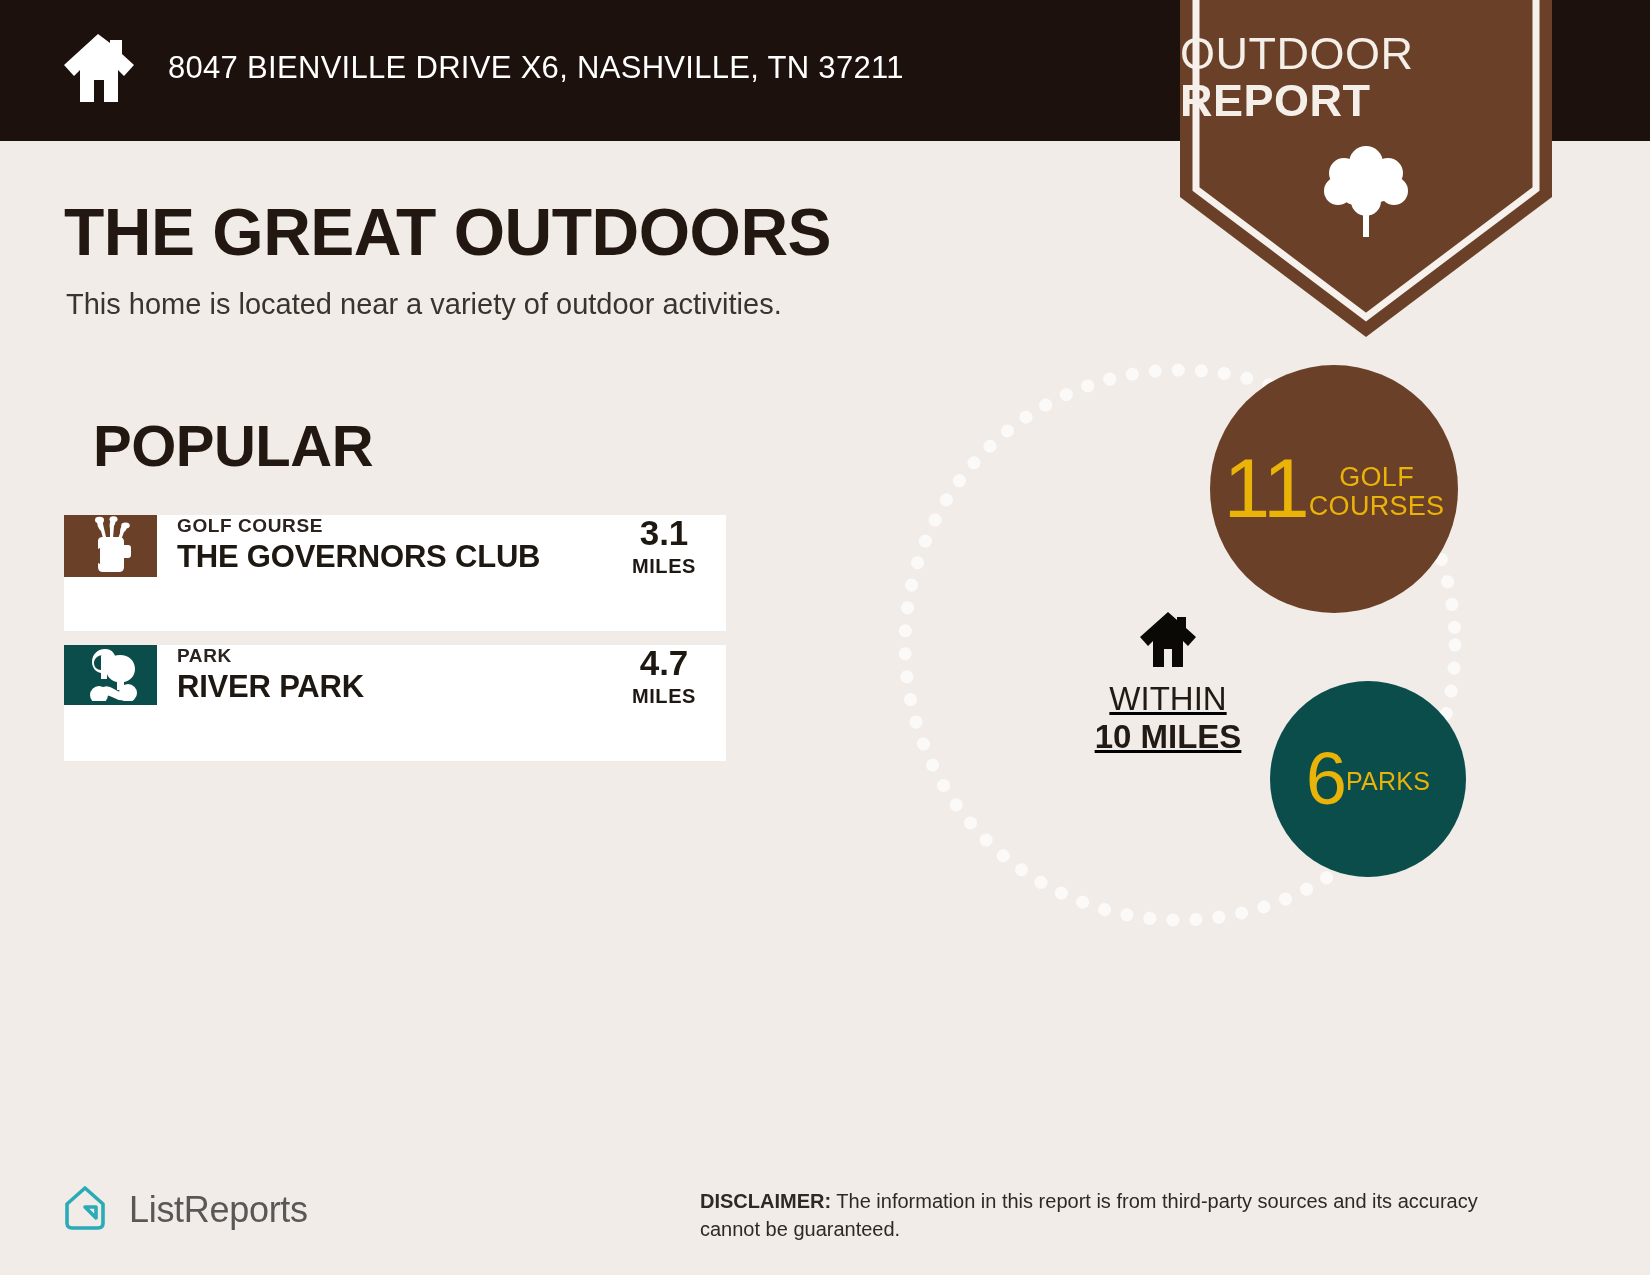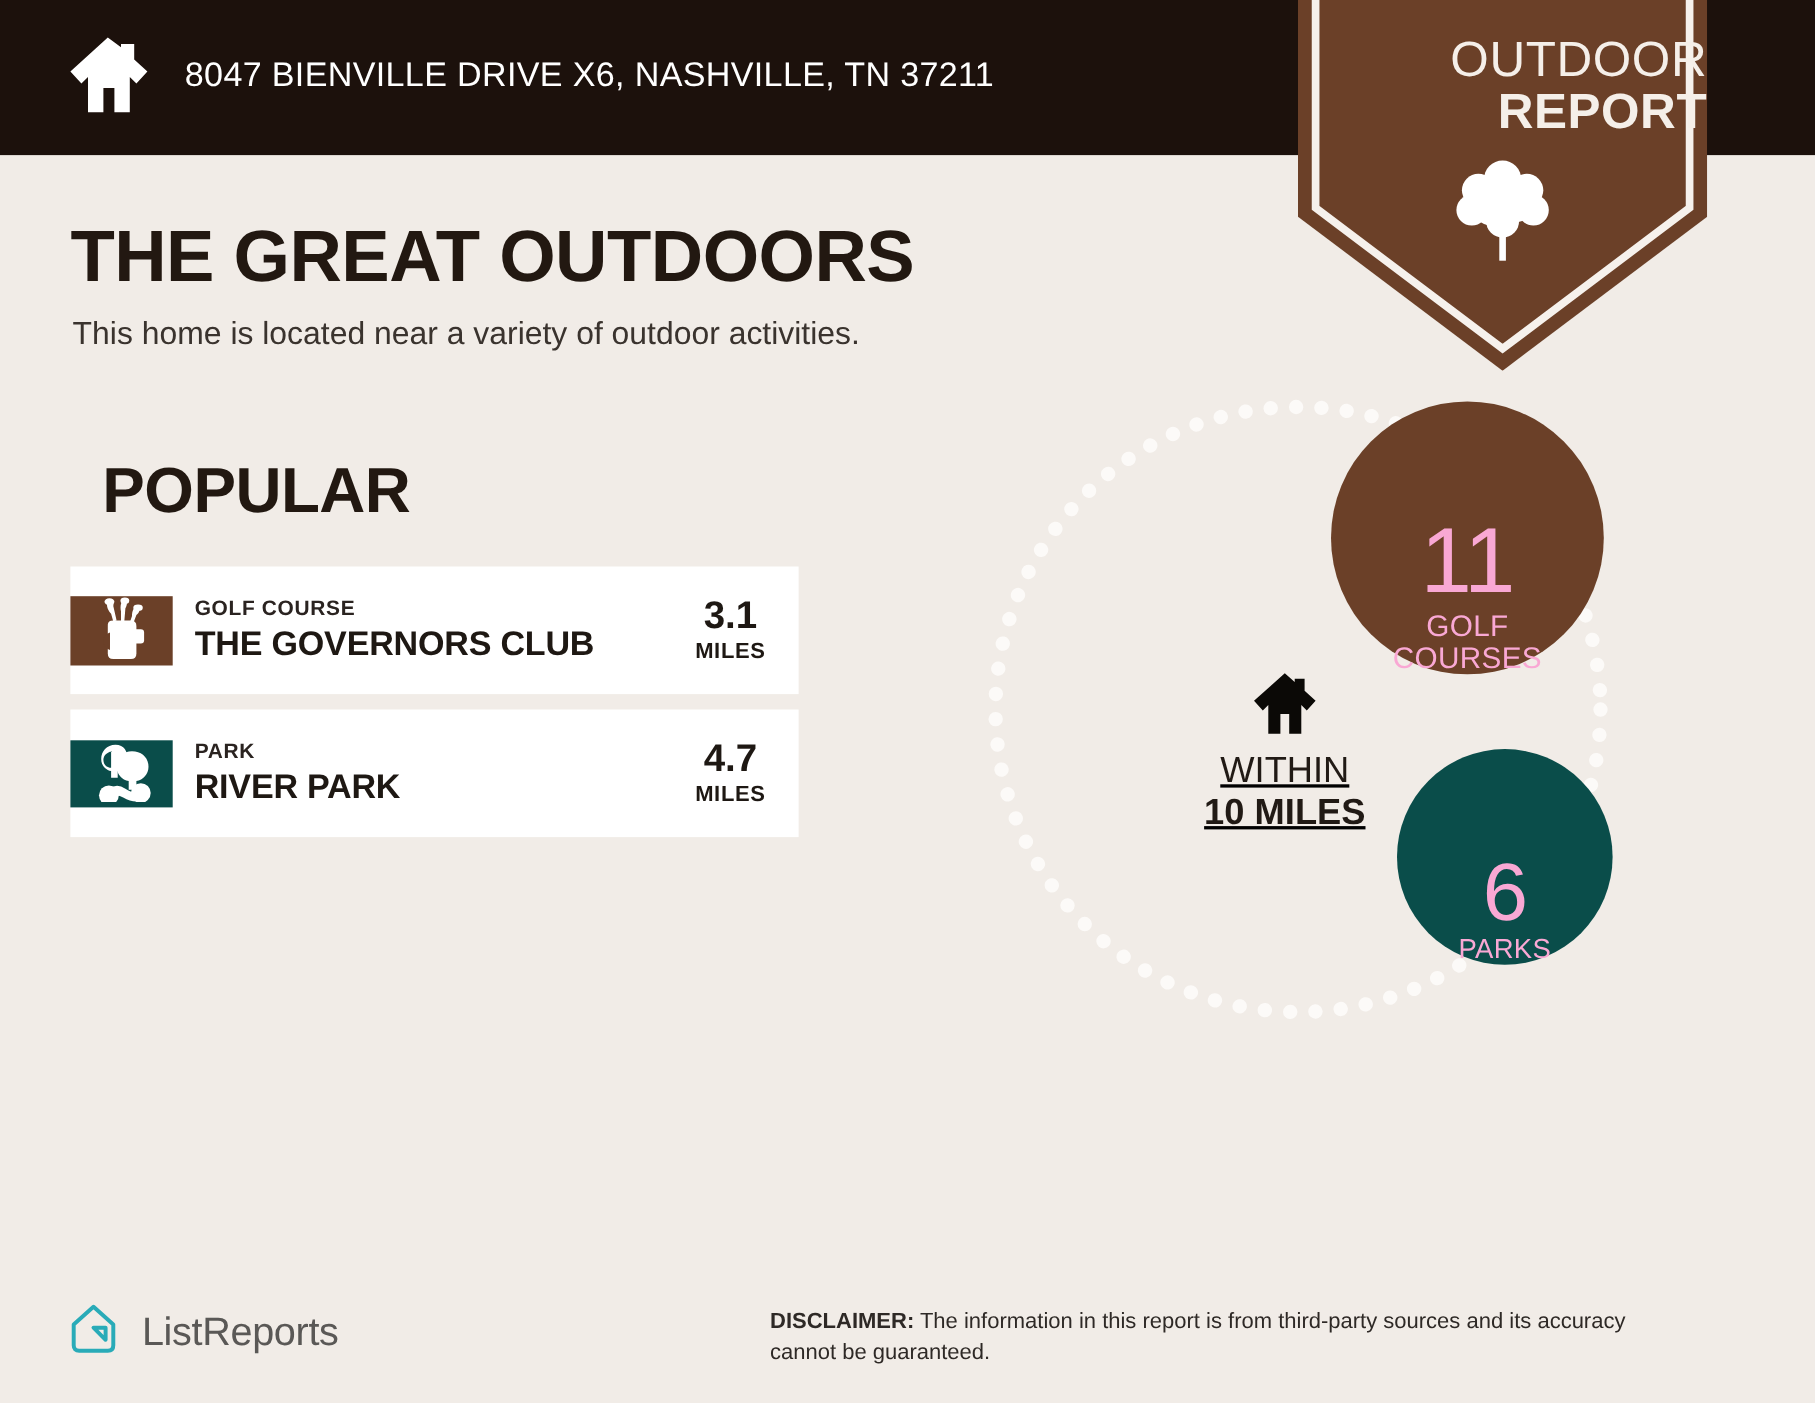--- a/index.html
+++ b/index.html
@@ -42,21 +42,21 @@
   .badge {
     position: absolute;
     left: 1180px; top: -8px;
     width: 372px; height: 345px;
   }
   .badge svg { display: block; }
   .badge-text {
     position: absolute;
     top: 38px; left: 0;
     width: 372px;
-    text-align: right;
+    text-align: left;
     color: #F5EFE9;
     line-height: 1.05;
   }
   .badge-line1 { font-size: 45px; font-weight: 400; letter-spacing: 0.5px; }
   .badge-line2 { font-size: 45px; font-weight: 700; letter-spacing: 0.5px; }
 
   
   .title {
     position: absolute;
     left: 64px; top: 194px;
@@ -86,21 +86,21 @@
 
   
   .poi-list {
     position: absolute;
     left: 64px; top: 515px;
     width: 662px;
   }
   .poi-row {
     position: relative;
     display: flex;
-    align-items: center;
+    align-items: flex-start;
     height: 116px;
     margin-bottom: 14px;
     background: #FFFFFF;
   }
   .poi-icon-box {
     width: 93px;
     min-width: 93px;
     display: flex;
     align-items: center;
     justify-content: center;
@@ -159,24 +159,24 @@
     width: 720px; height: 620px;
   }
   .dotted-circle {
     position: absolute;
     left: 0; top: 0;
   }
   .circle-stat {
     position: absolute;
     border-radius: 50%;
     display: flex;
-    flex-direction: column;
+    flex-direction: row;
     align-items: center;
-    justify-content: flex-end;
-    color: #f9a8d4;
+    justify-content: center;
+    color: #eab308;
   }
   .circle-golf {
     left: 390px; top: 10px;
     width: 248px; height: 248px;
     background: #6B4028;
   }
   .circle-parks {
     left: 450px; top: 326px;
     width: 196px; height: 196px;
     background: #0A4D4A;

